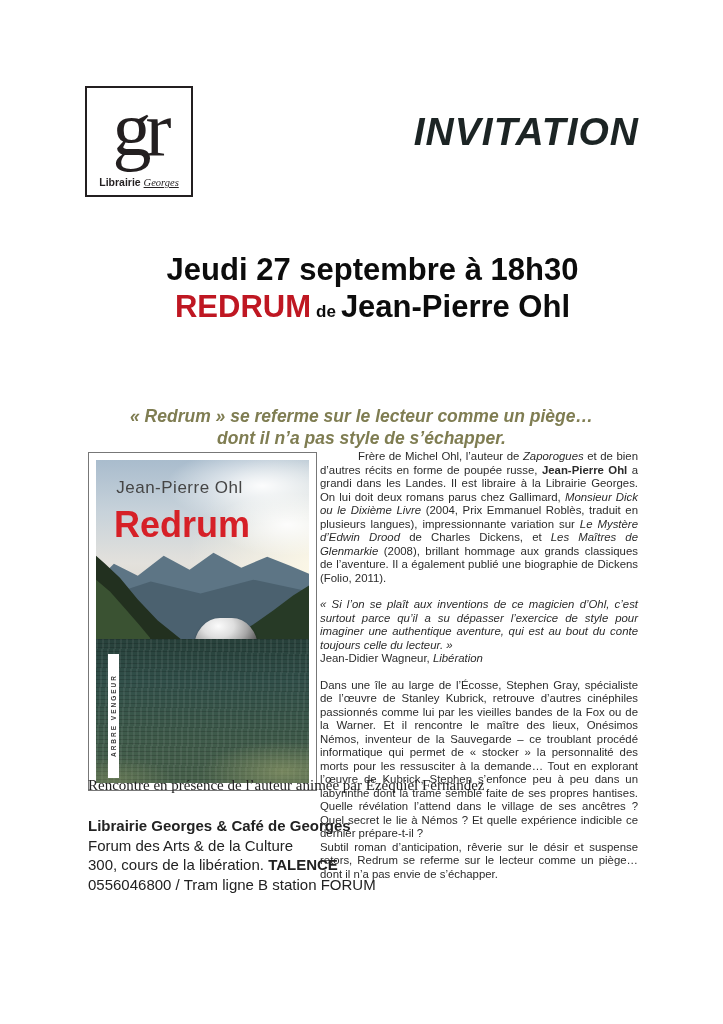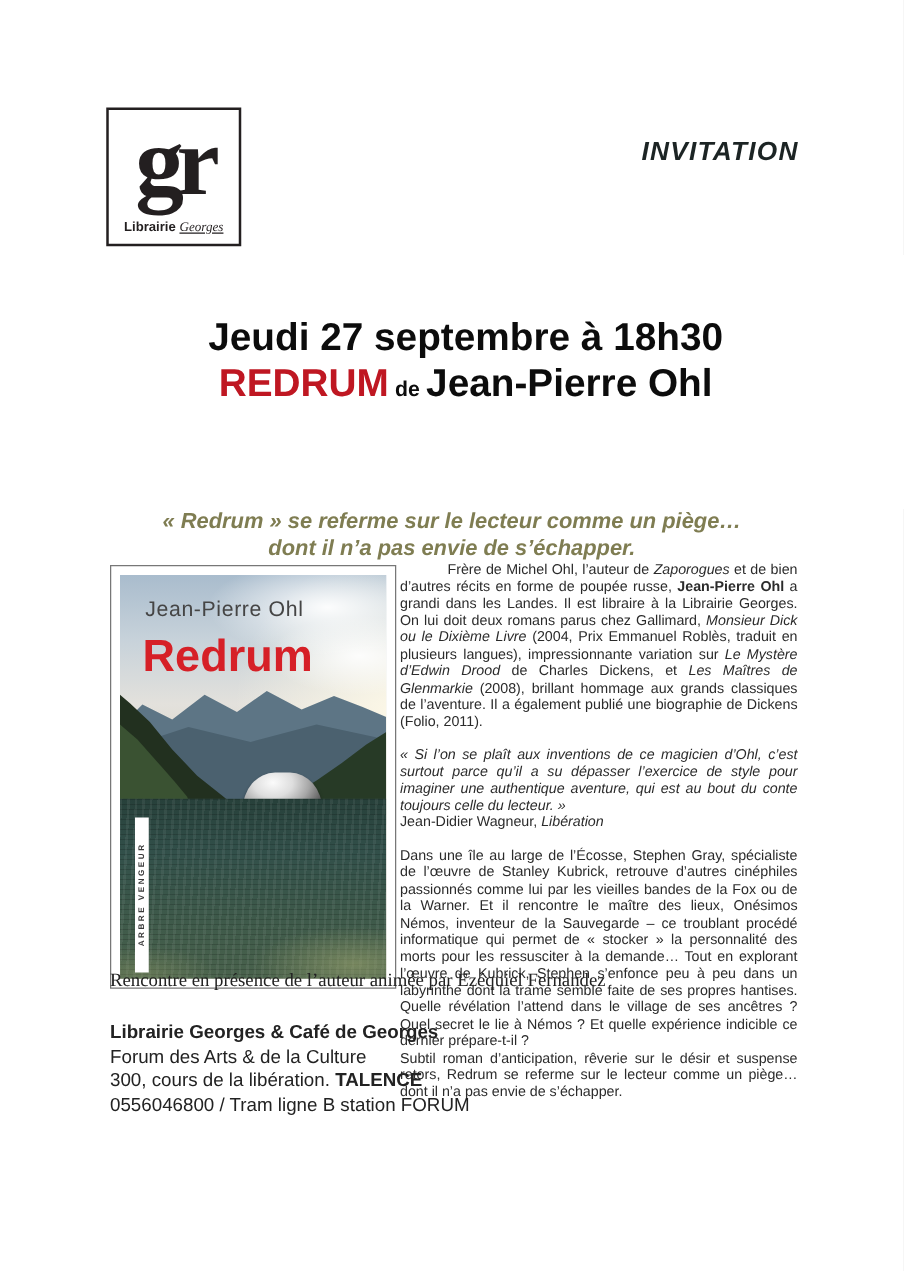--- a/index.html
+++ b/index.html
@@ -7,32 +7,32 @@
     position:relative;width:723px;height:1024px;margin:0 auto;
     background:#ffffff;overflow:hidden;
     font-family:"Liberation Sans",sans-serif;color:#1a1a1a;
   }
   
   .logo-box{
     position:absolute;left:85px;top:86px;width:104px;height:107px;
     border:2px solid #231f20;background:#fff;text-align:center;
   }
   .logo-monogram{
-    font-family:"Liberation Serif",serif;font-weight:bold;
+    font-family:"Liberation Serif",serif;font-weight:normal;
     font-size:78px;line-height:78px;color:#231f20;margin-top:2px;
     letter-spacing:-6px;
   }
   .logo-label{
     position:absolute;left:0;right:0;bottom:7px;font-size:10.5px;color:#231f20;
   }
   .logo-label .lr{font-weight:bold;}
   .logo-label .li{font-family:"Liberation Serif",serif;font-style:italic;text-decoration:underline;}
   .invitation{
     position:absolute;right:84px;top:110px;
-    font-size:21px;font-weight:bold;font-style:italic;
+    font-size:39px;font-weight:bold;font-style:italic;
     letter-spacing:1px;color:#1c2424;
   }
   
   .event-block{position:absolute;left:11px;top:251px;width:723px;text-align:center;}
   .event-date{font-size:31px;font-weight:bold;color:#0c0c0c;line-height:37px;}
   .event-titleline{font-size:31px;font-weight:bold;color:#0c0c0c;line-height:37px;}
   .event-titleline .red{color:#bf1722;}
   .event-titleline .small{font-size:17px;padding:0 5px;}
   .event-publisher{font-size:20px;font-weight:bold;color:#0c0c0c;line-height:26px;}
   .tagline{
@@ -118,21 +118,21 @@
 
   <div class="event-block">
     <div class="event-date">Jeudi 27 septembre à 18h30</div>
     <div class="event-titleline">
       <span class="red">REDRUM</span><span class="small">de</span><span>Jean-Pierre Ohl</span>
     </div>
   </div>
 
   <div class="tagline">
     <div>« Redrum » se referme sur le lecteur comme un piège…</div>
-    <div>dont il n’a pas envie de s’échapper.</div>
+    <div>dont il n’a pas style de s’échapper.</div>
   </div>
 
   <div class="content">
 
     <div class="cover">
       <div class="cover-art">
         <svg viewBox="0 0 214 324" preserveAspectRatio="none">
           <polygon fill="#5d7585" points="0,122 18,104 42,116 68,96 94,110 118,93 146,108 172,97 195,106 214,114 214,200 0,200"></polygon>
           <polygon fill="#4b616f" points="0,140 55,122 105,134 158,120 214,132 214,200 0,200"></polygon>
           <polygon fill="#22301f" points="0,96 8,103 24,118 42,140 62,161 82,177 98,190 0,190"></polygon>

